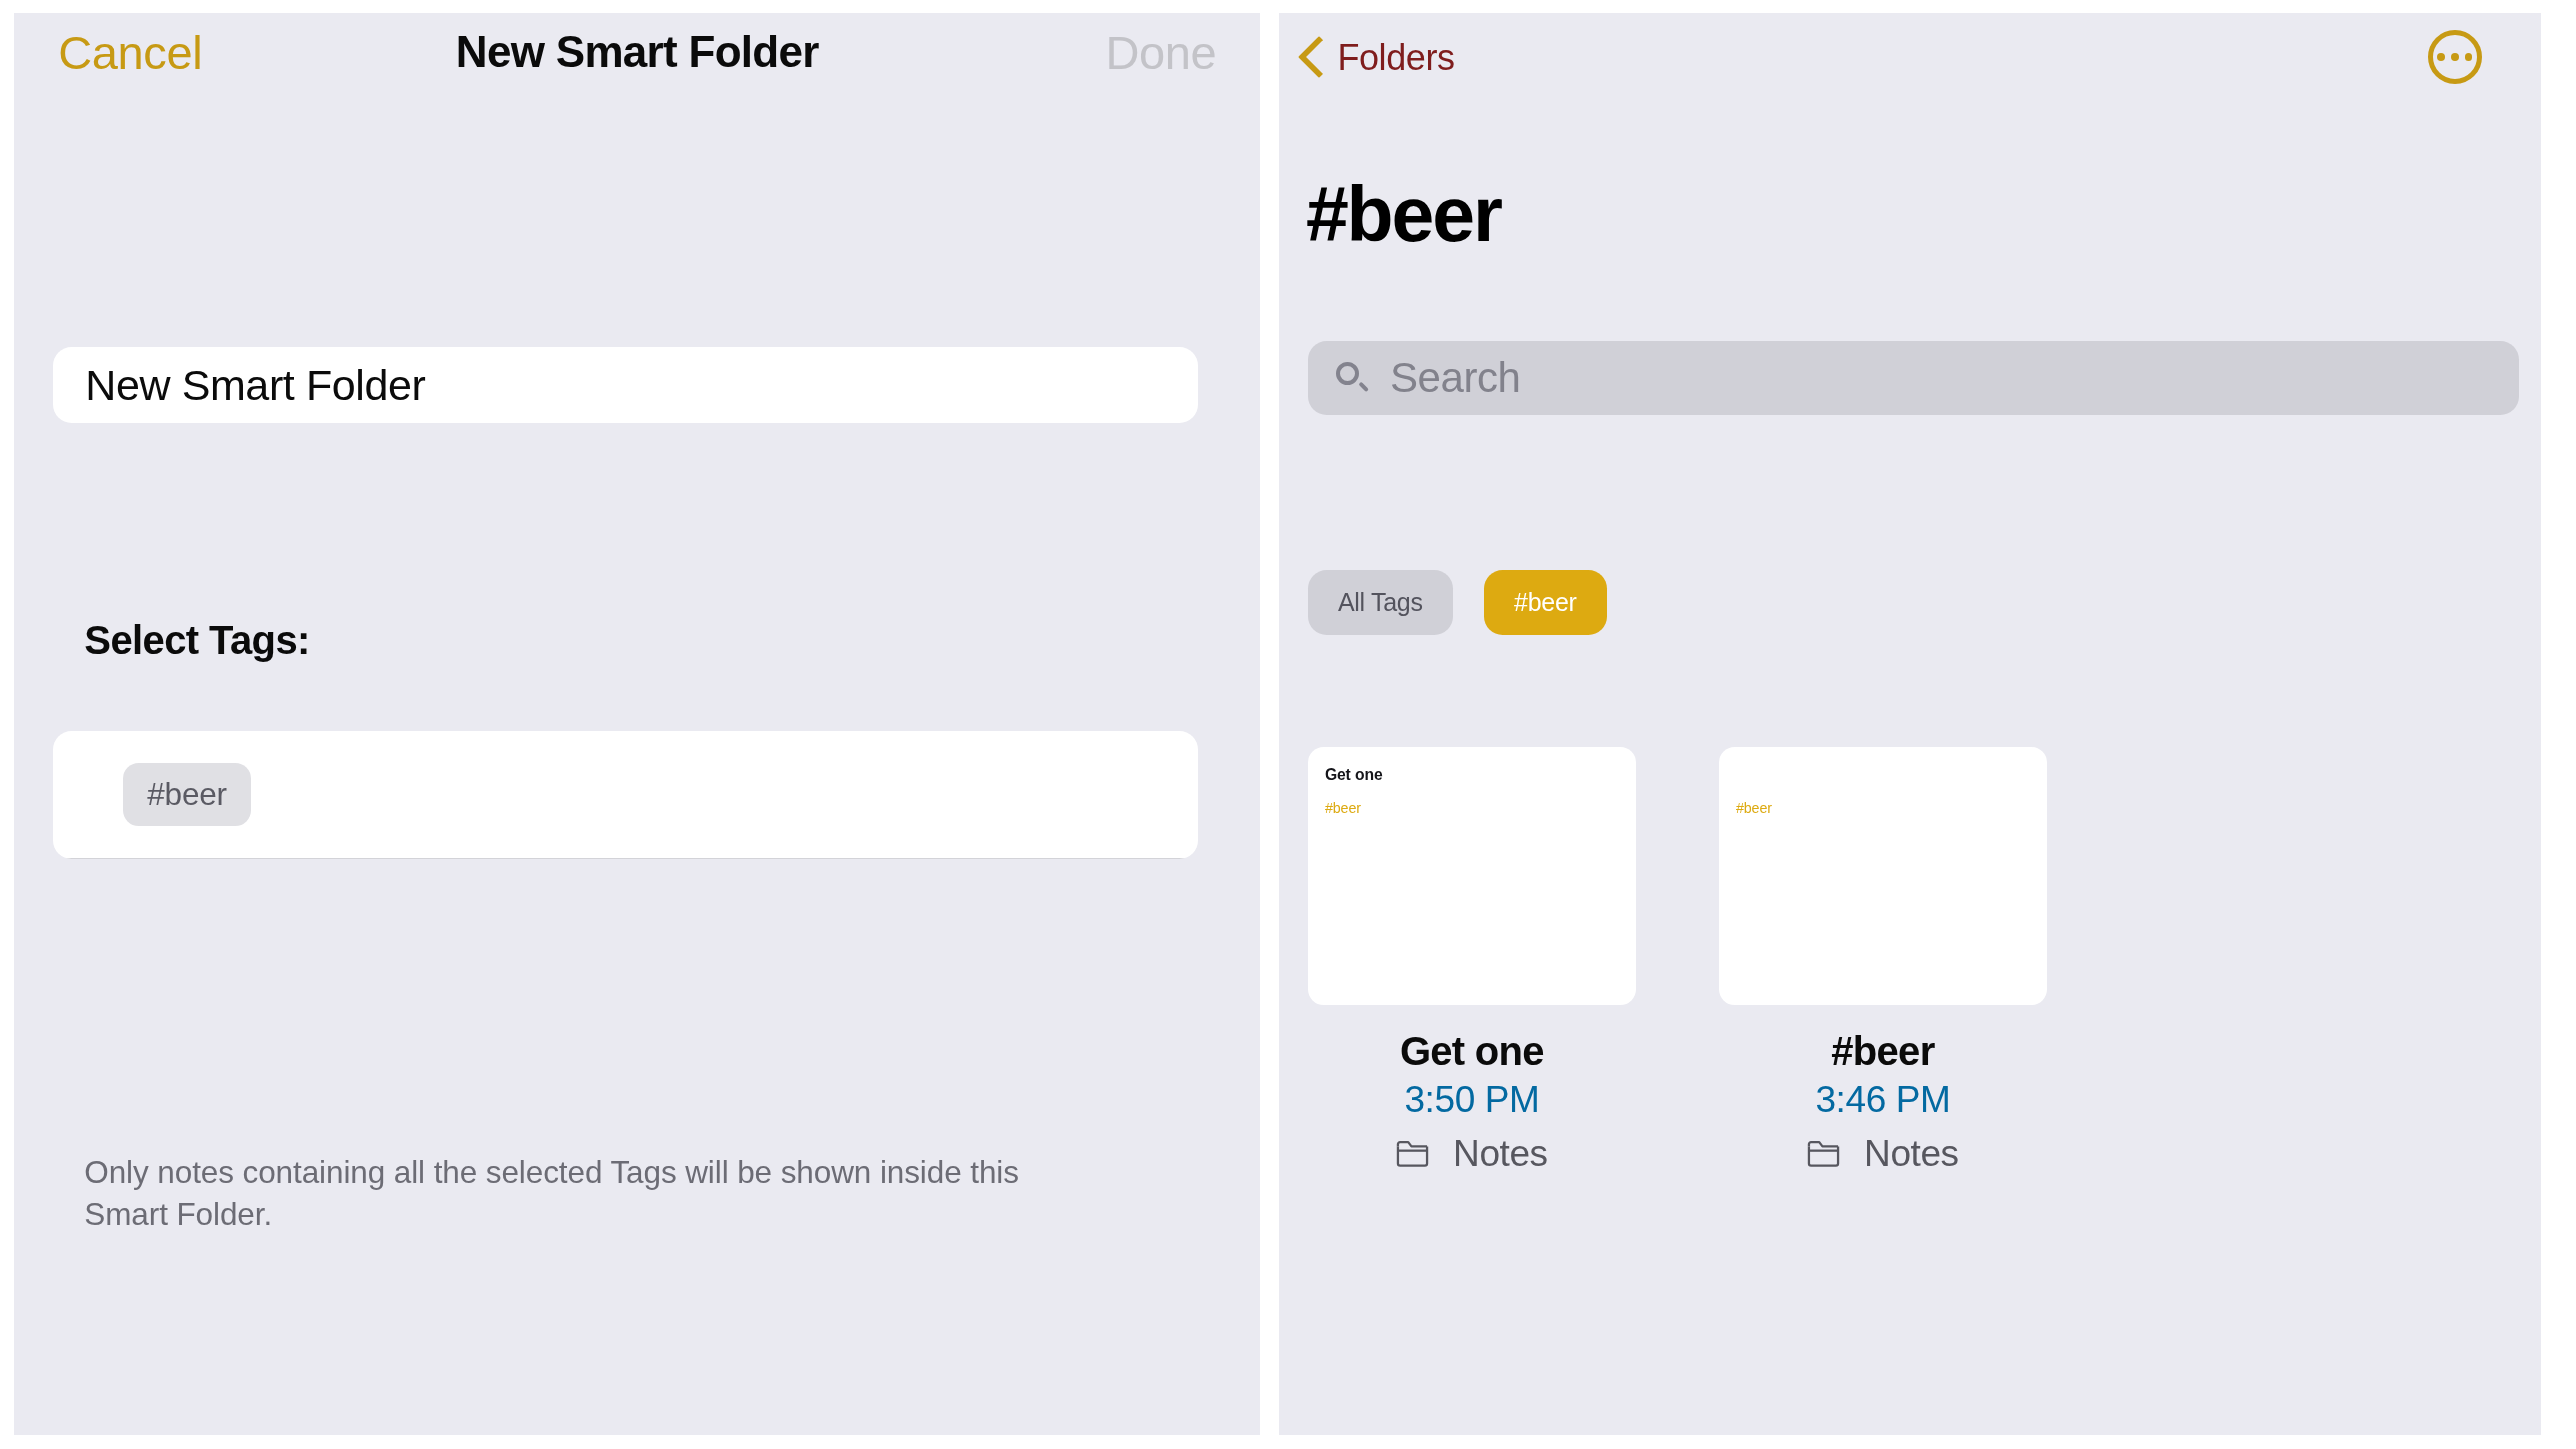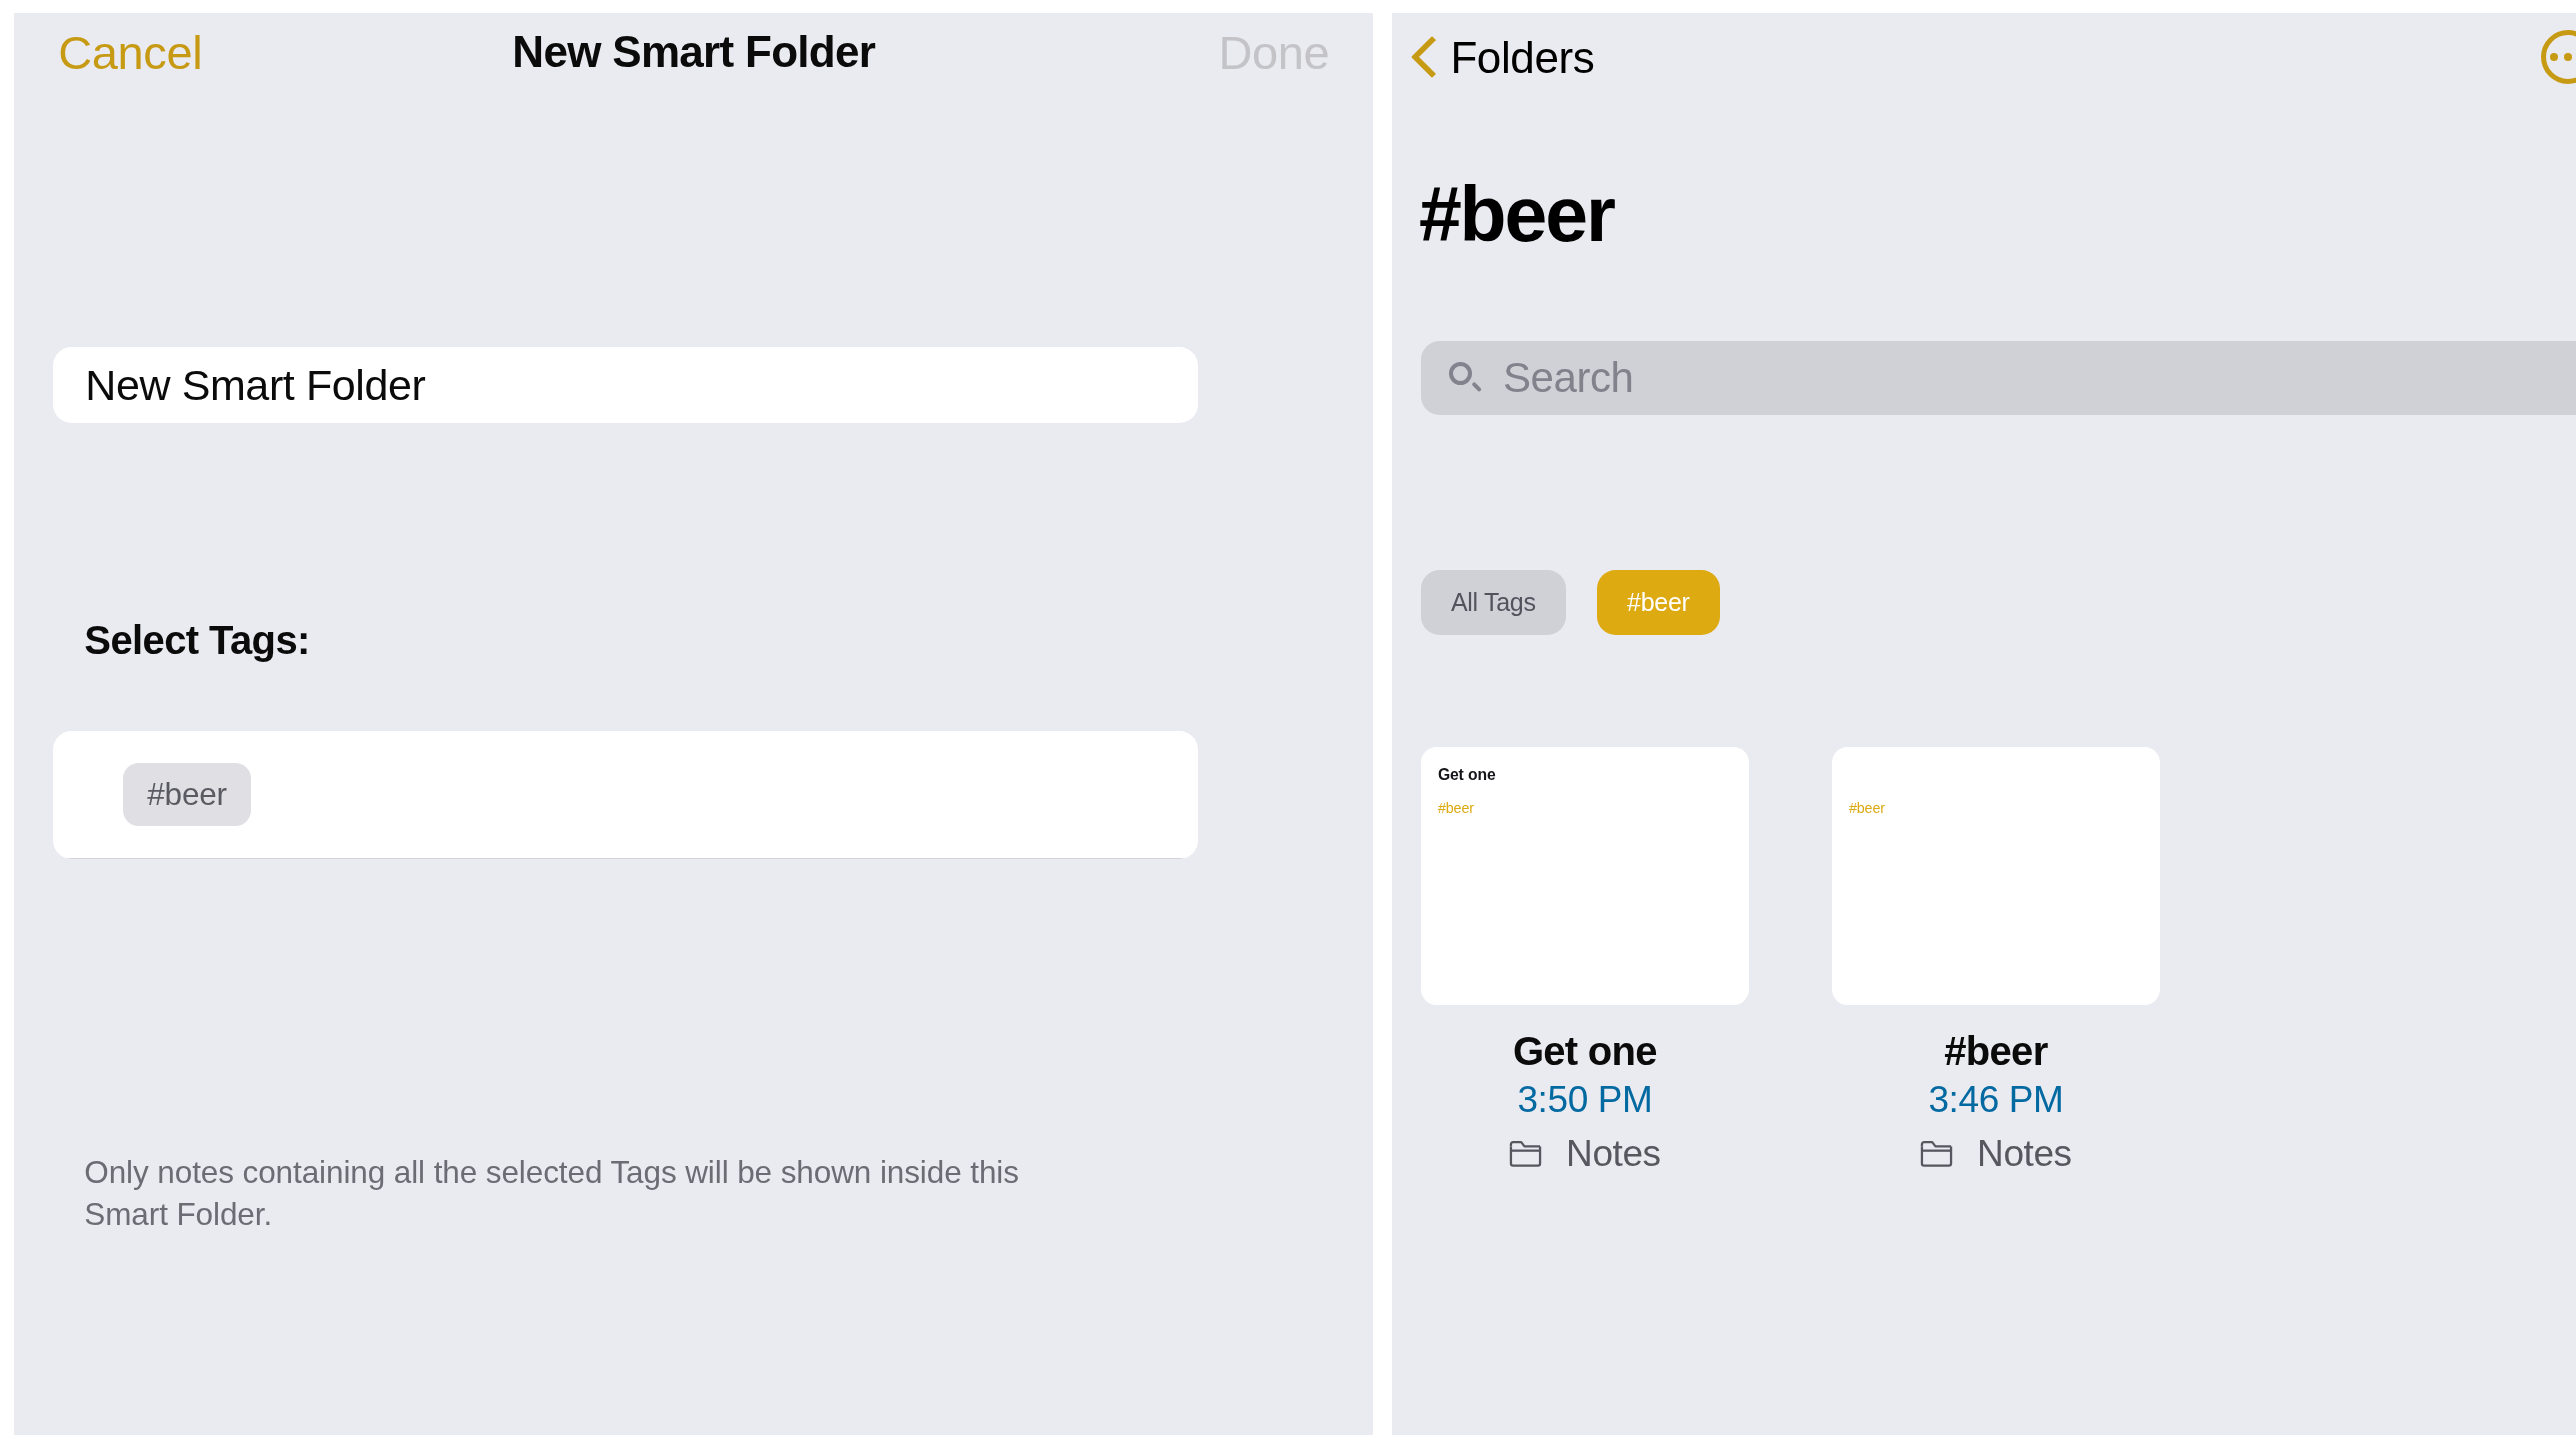--- a/index.html
+++ b/index.html
@@ -22,21 +22,21 @@
     background: #ffffff;
     display: flex;
     gap: 18.6px;
     padding: 13px 14.3px 14.3px 14.3px;
     box-sizing: border-box;
   }
 
   
   .panel-left {
     position: relative;
-    width: 1359px;
+    width: 1246px;
     background: #eaeaf1;
     box-sizing: border-box;
     overflow: hidden;
     flex: 0 0 auto;
   }
 
   .sheet-nav {
     position: relative;
     height: 84px;
     display: flex;
@@ -196,22 +196,22 @@
     left: 8.6px;
     top: 10px;
     width: 24px;
     height: 24px;
     border-left: 6.4px solid #c79a14;
     border-bottom: 6.4px solid #c79a14;
     transform: rotate(45deg);
     border-radius: 1.4px;
   }
   .r-back-label {
-    font-size: 44px;
-    color: #000000;
+    font-size: 36px;
+    color: #7f1d1d;
     letter-spacing: -0.4px;
     line-height: 1;
   }
   .more-btn {
     position: absolute;
     right: 59px;
     top: 17px;
     width: 54px;
     height: 54px;
     border: 5px solid #c79a14;

